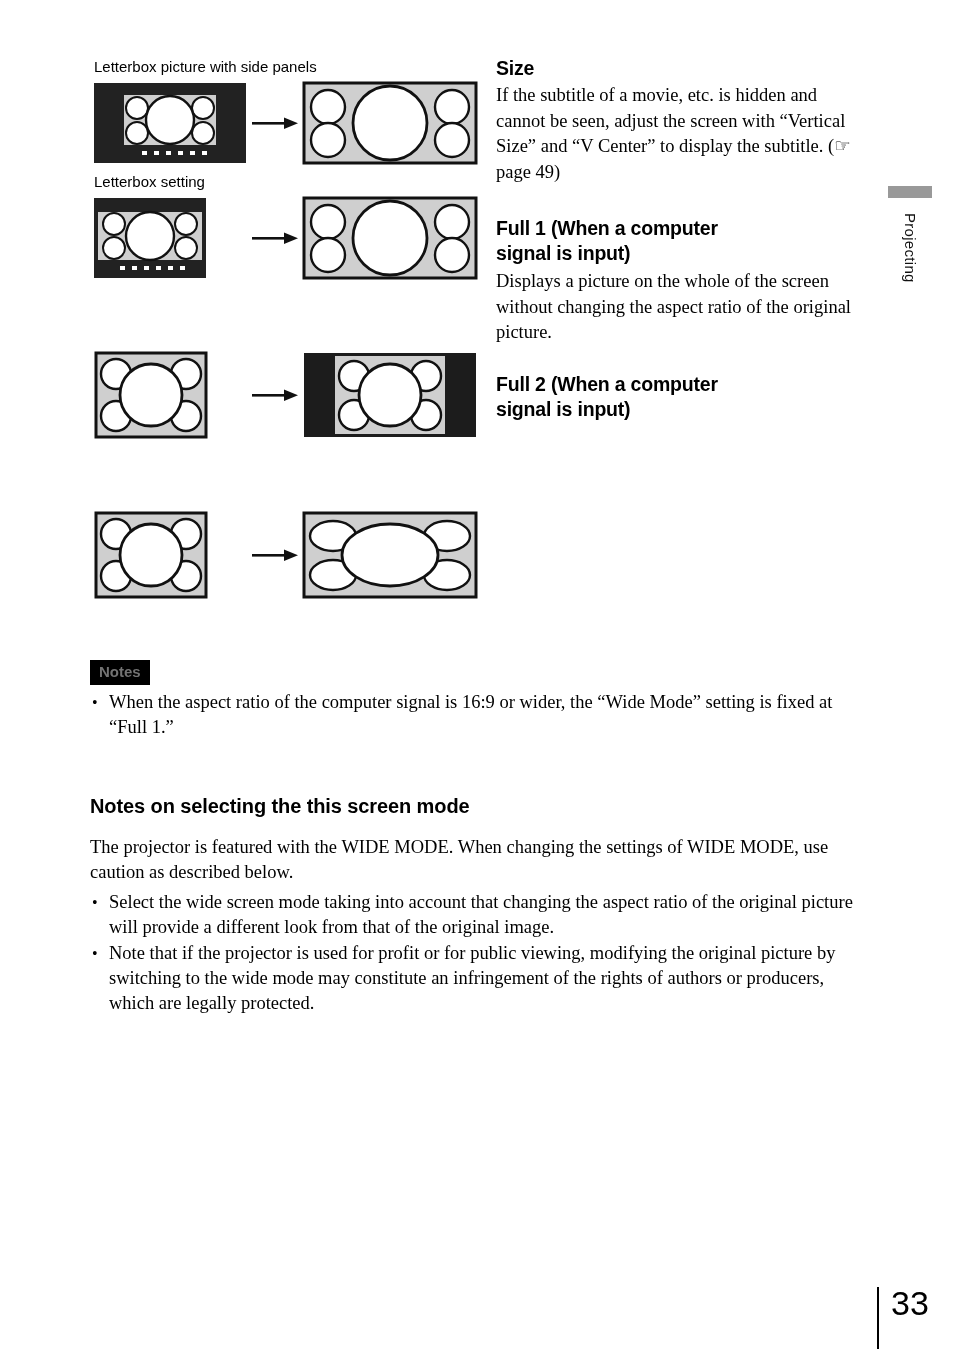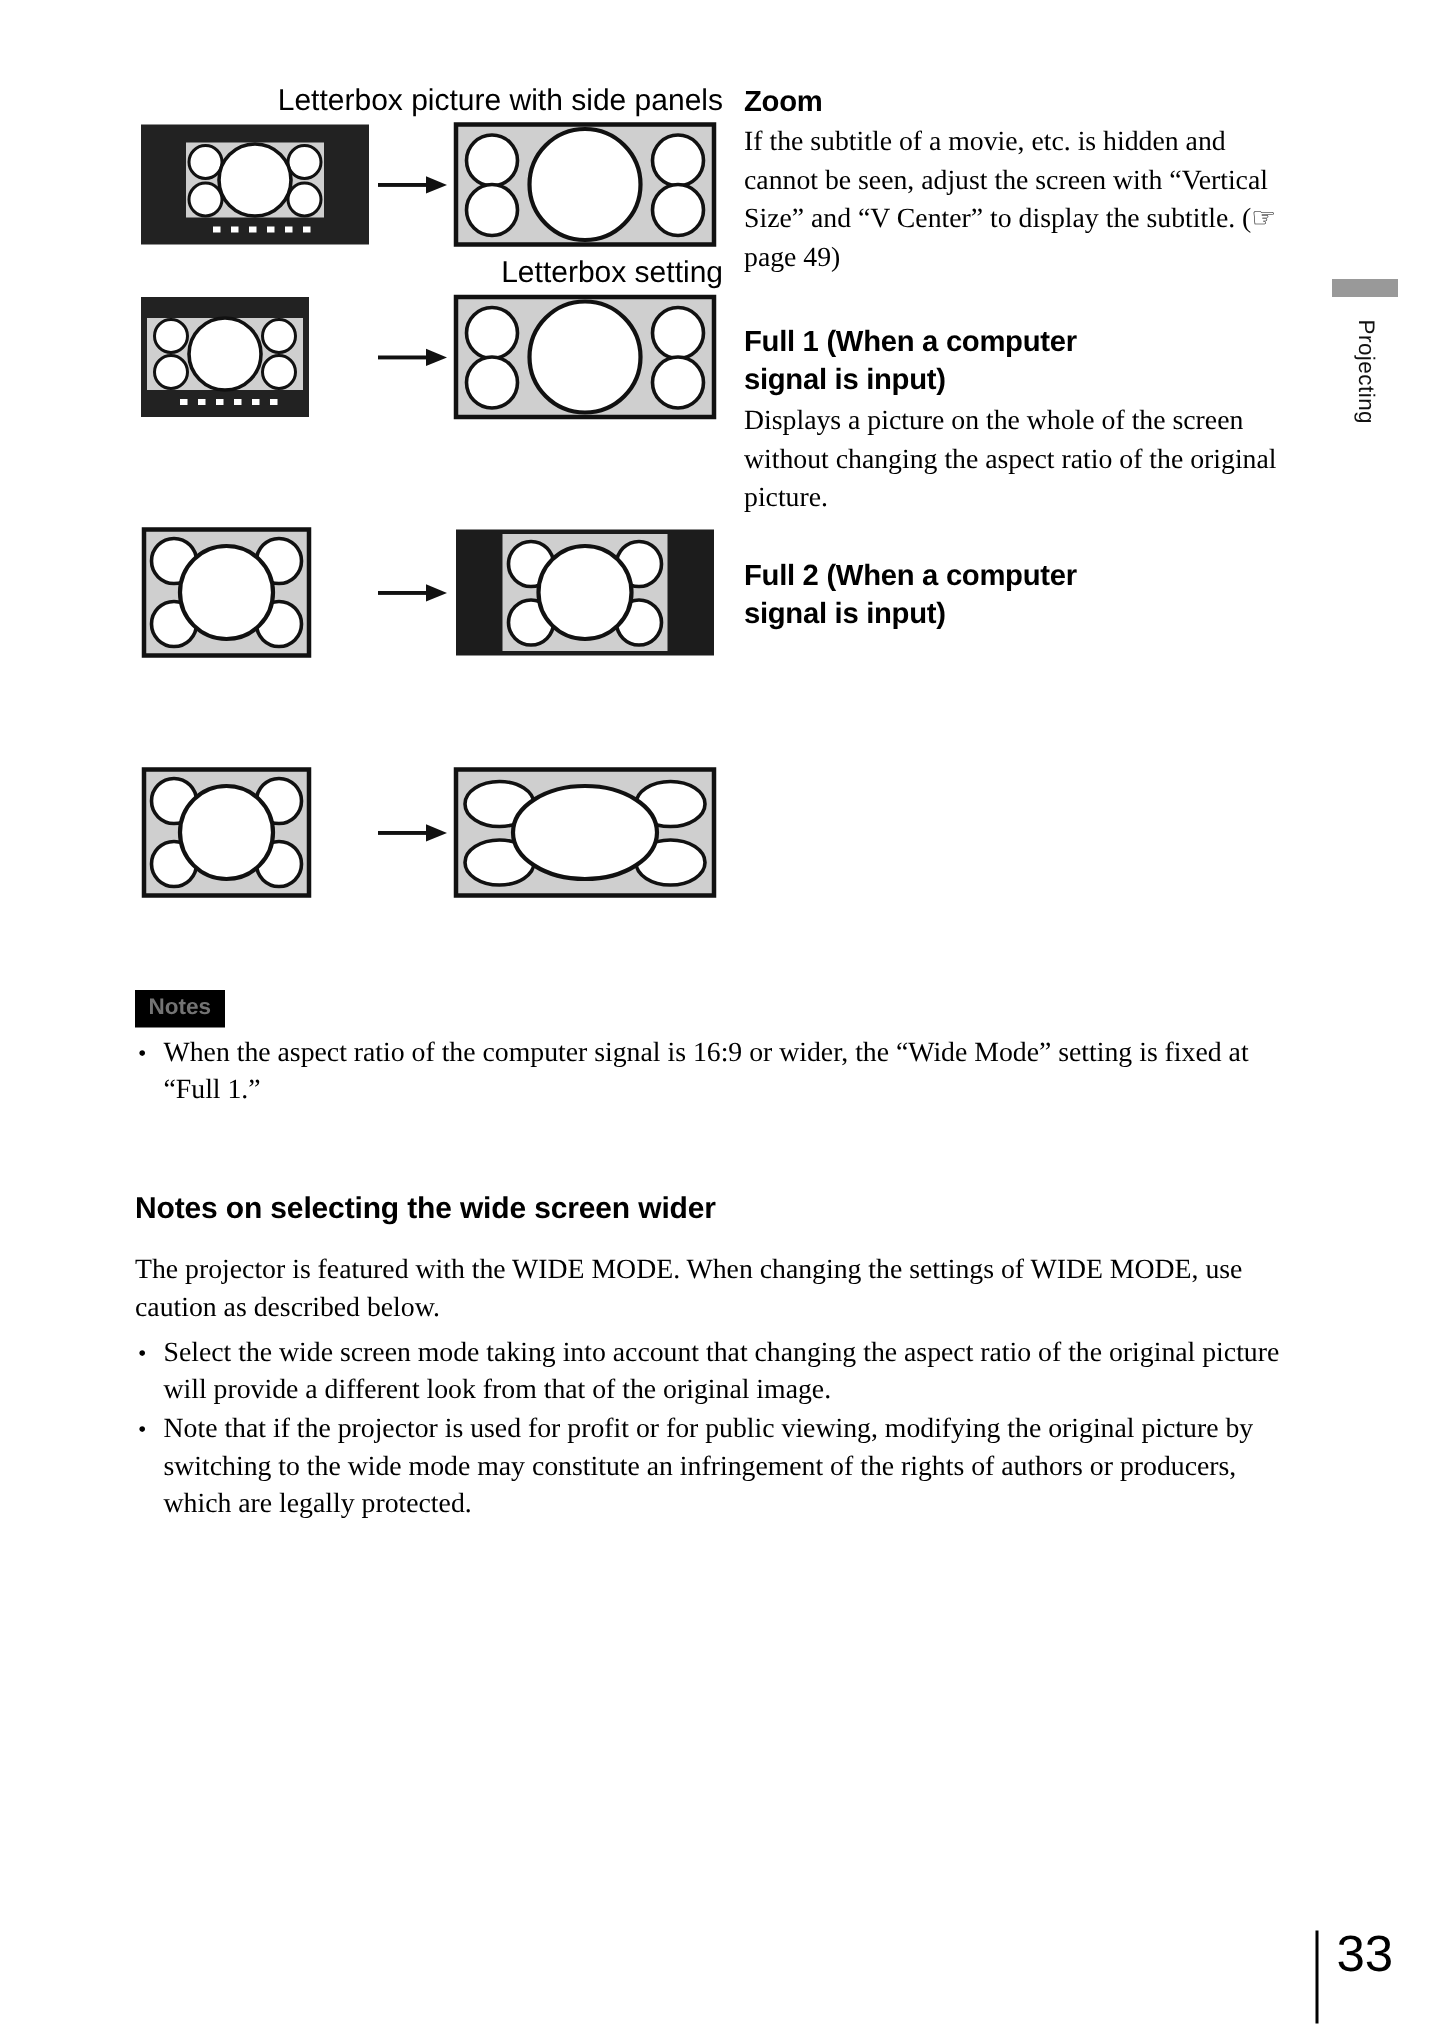--- a/index.html
+++ b/index.html
@@ -53,26 +53,25 @@
 
   
   .figures {
     position: absolute;
     left: 90px;
     top: 58px;
     width: 392px;
   }
   .fig-label {
     font-family: "Liberation Sans", sans-serif;
-    font-size: 20px;
+    font-size: 15px;
     line-height: 18px;
     color: #000;
     margin: 0 0 5px 4px;
     white-space: nowrap;
-    text-align: right;
   }
   .fig-row {
     position: relative;
     display: block;
   }
   .fig-svg {
     display: block;
   }
 
   
@@ -342,21 +341,21 @@
       <ellipse cx="357" cy="26" rx="23" ry="15" fill="#ffffff" stroke="#111111" stroke-width="2.4"></ellipse>
       <ellipse cx="357" cy="65" rx="23" ry="15" fill="#ffffff" stroke="#111111" stroke-width="2.4"></ellipse>
       <ellipse cx="300" cy="45" rx="48" ry="31" fill="#ffffff" stroke="#111111" stroke-width="2.8"></ellipse>
     </svg>
   </div>
 
 </div>
 
 <div class="textcol">
 
-  <h2 class="h-sans">Zoom</h2>
+  <h2 class="h-sans">Size</h2>
   <p class="body-serif"><span>If the subtitle of a movie, etc. is hidden and cannot be seen, adjust the screen with “Vertical Size” and “V Center” to display the subtitle. (</span><span>☞</span><span> page 49)</span></p>
 
   <div class="gap-lg"></div>
 
   <h2 class="h-sans two-line">
     <span>Full 1 (When a computer</span><br>
     <span>signal is input)</span>
   </h2>
   <p class="body-serif">Displays a picture on the whole of the screen without changing the aspect ratio of the original picture.</p>
 
@@ -370,21 +369,21 @@
 </div>
 
 <div class="notes-block">
   <div class="notes-tag">Notes</div>
   <ul class="bullets">
     <li>When the aspect ratio of the computer signal is 16:9 or wider, the “Wide Mode” setting is fixed at “Full 1.”</li>
   </ul>
 </div>
 
 <div class="wide-section">
-  <h2 class="wide-heading">Notes on selecting the wide screen wider</h2>
+  <h2 class="wide-heading">Notes on selecting the this screen mode</h2>
   <p class="wide-para">The projector is featured with the WIDE MODE. When changing the settings of WIDE MODE, use caution as described below.</p>
   <ul class="bullets">
     <li>Select the wide screen mode taking into account that changing the aspect ratio of the original picture will provide a different look from that of the original image.</li>
     <li>Note that if the projector is used for profit or for public viewing, modifying the original picture by switching to the wide mode may constitute an infringement of the rights of authors or producers, which are legally protected.</li>
   </ul>
 </div>
 
 <div class="footer">
   <div class="footer-rule"></div>
   <div class="page-number">33</div>

